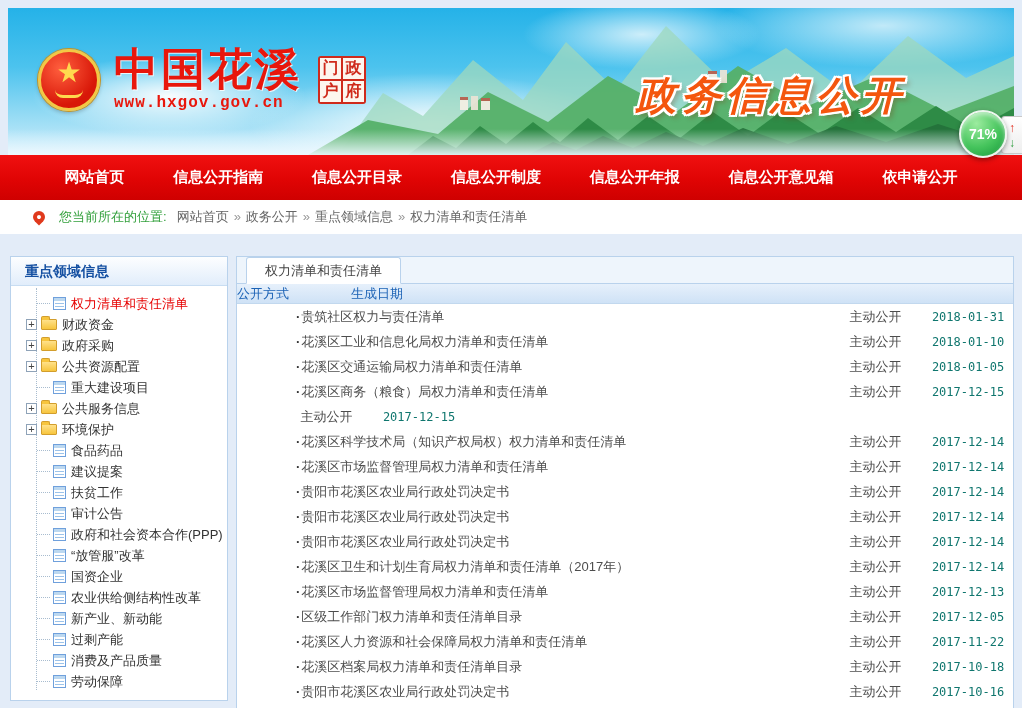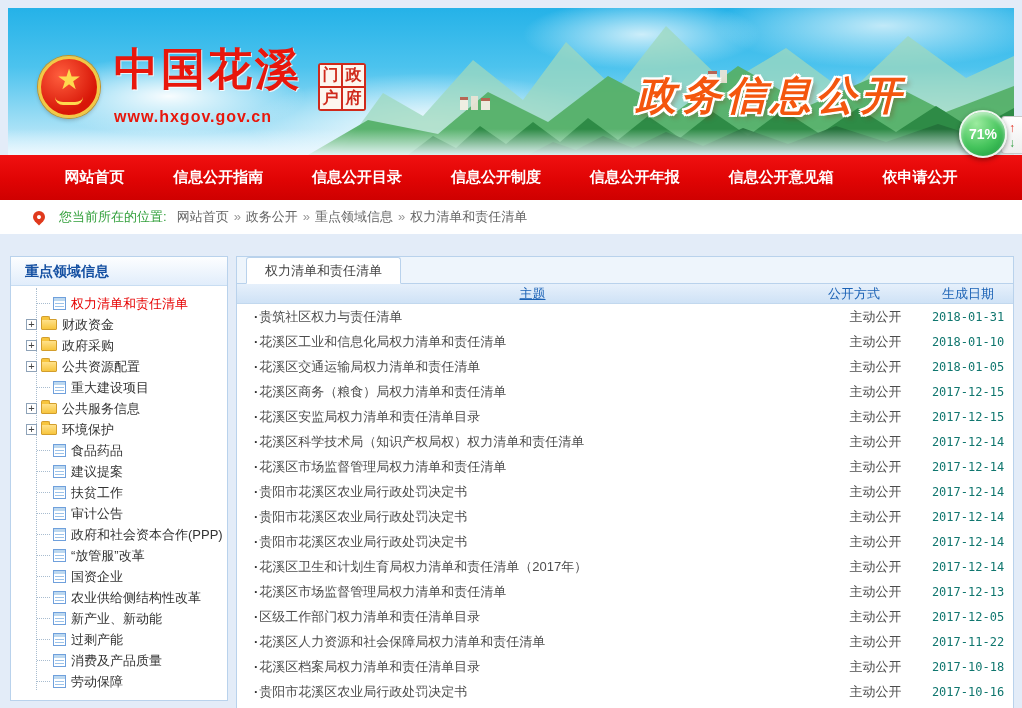--- a/index.html
+++ b/index.html
@@ -34,22 +34,22 @@
     border:3px solid #f3c845; box-shadow:0 0 0 1px #c79422, 0 2px 4px rgba(0,0,0,.25);
     position:relative; flex:0 0 auto; }
   .emblem::before { content:'★'; position:absolute; left:0; right:0; top:4px;
     text-align:center; color:#ffd94e; font-size:28px; }
   .emblem::after { content:''; position:absolute; left:14px; right:14px; bottom:10px;
     height:8px; border-bottom:3px solid #ffd94e; border-radius:0 0 8px 8px; }
   .brand-text { margin-left:14px; }
   .site-name { font-family:"Liberation Serif","DejaVu Serif",serif; font-weight:bold;
     font-size:44px; line-height:44px; color:#e8170c; letter-spacing:3px;
     text-shadow:1px 1px 0 rgba(255,255,255,.8); }
-  .site-url { font-family:Liberation Sans, sans-serif; font-weight:bold;
-    font-size:16px; color:#e8170c; letter-spacing:1px; margin-top:16px; }
+  .site-url { font-family:Liberation Mono, monospace; font-weight:bold;
+    font-size:16px; color:#e8170c; letter-spacing:1px; margin-top:2px; }
   .seal { width:48px; height:48px; margin-left:16px; flex:0 0 auto;
     background:#cf2a1b; border:2px solid #cf2a1b; border-radius:3px;
     display:grid; grid-template-columns:1fr 1fr; grid-template-rows:1fr 1fr; gap:2px; }
   .seal span { background:#fdf6ee; color:#cf2a1b; font-family:"Liberation Serif","DejaVu Serif",serif;
     font-weight:bold; font-size:16px; display:flex; align-items:center; justify-content:center; }
 
   .banner-title { position:absolute; right:108px; top:60px;
     font-size:40px; font-weight:bold; font-style:italic; letter-spacing:5px; color:#f4560e;
     text-shadow:
       -2px -2px 0 #fff, 2px -2px 0 #fff, -2px 2px 0 #fff, 2px 2px 0 #fff,
@@ -111,21 +111,21 @@
   .tab-strip { height:27px; background:#eef5fc; border-bottom:1px solid #b9d2ec; position:relative; }
   .tab { position:absolute; left:9px; top:0; height:27px; line-height:26px;
     background:#fff; border:1px solid #b9d2ec; border-bottom:1px solid #fff;
     border-radius:3px 3px 0 0; padding:0 18px; font-size:13px; color:#444; min-width:130px; cursor:pointer; }
   .thead { height:20px; display:flex; align-items:center;
     background:linear-gradient(180deg,#e6f0fb,#cfe2f6); border-bottom:1px solid #c2d8ee;
     font-size:13px; color:#1b62b5; }
   .col-subject { flex:1; text-align:center; text-decoration:underline; cursor:pointer; }
   .col-method { width:95px; text-align:left; }
   .col-date { width:90px; text-align:center; }
-  .trow { height:25px; display:flex; align-items:center; font-size:13px; color:#4d4d4d; }
+  .trow { height:25px; display:flex; align-items:center; font-size:13px; color:#4d4d4d;padding-left:42px; }
   .cell-subject { flex:1; padding-left:17px; white-space:nowrap; overflow:hidden; cursor:pointer; }
   .cell-subject::before { content:'·'; color:#333; margin-right:1px; font-weight:bold; }
   .cell-method { width:95px; text-align:center; }
   .cell-date { width:90px; text-align:center; font-family:"DejaVu Sans Mono","Liberation Mono",monospace;
     font-size:12px; color:#0f766e; }
 
   
   .zoom-widget { position:absolute; right:0; top:108px; width:66px; height:54px; z-index:20; }
   .zoom-arrows { position:absolute; right:0; top:8px; width:21px; height:38px;
     background:linear-gradient(180deg,#fff,#eee); border:1px solid #c9c9c9; border-right:none;
@@ -297,21 +297,20 @@
           <span class="tree-label">劳动保障</span>
         </div>
       </div>
   </div>
 
   <div class="content">
     <div class="tab-strip">
       <div class="tab">权力清单和责任清单</div>
     </div>
     <div class="thead">
-      <div class="col-subject">主题</div>
       <div class="col-method">公开方式</div>
       <div class="col-date">生成日期</div>
     </div>
     <div id="rows">
         <div class="trow">
           <div class="cell-subject">贵筑社区权力与责任清单</div>
           <div class="cell-method">主动公开</div>
           <div class="cell-date">2018-01-31</div>
         </div>
         <div class="trow">
@@ -323,21 +322,20 @@
           <div class="cell-subject">花溪区交通运输局权力清单和责任清单</div>
           <div class="cell-method">主动公开</div>
           <div class="cell-date">2018-01-05</div>
         </div>
         <div class="trow">
           <div class="cell-subject">花溪区商务（粮食）局权力清单和责任清单</div>
           <div class="cell-method">主动公开</div>
           <div class="cell-date">2017-12-15</div>
         </div>
         <div class="trow">
-          <div class="cell-subject">花溪区安监局权力清单和责任清单目录</div>
           <div class="cell-method">主动公开</div>
           <div class="cell-date">2017-12-15</div>
         </div>
         <div class="trow">
           <div class="cell-subject">花溪区科学技术局（知识产权局权）权力清单和责任清单</div>
           <div class="cell-method">主动公开</div>
           <div class="cell-date">2017-12-14</div>
         </div>
         <div class="trow">
           <div class="cell-subject">花溪区市场监督管理局权力清单和责任清单</div>

